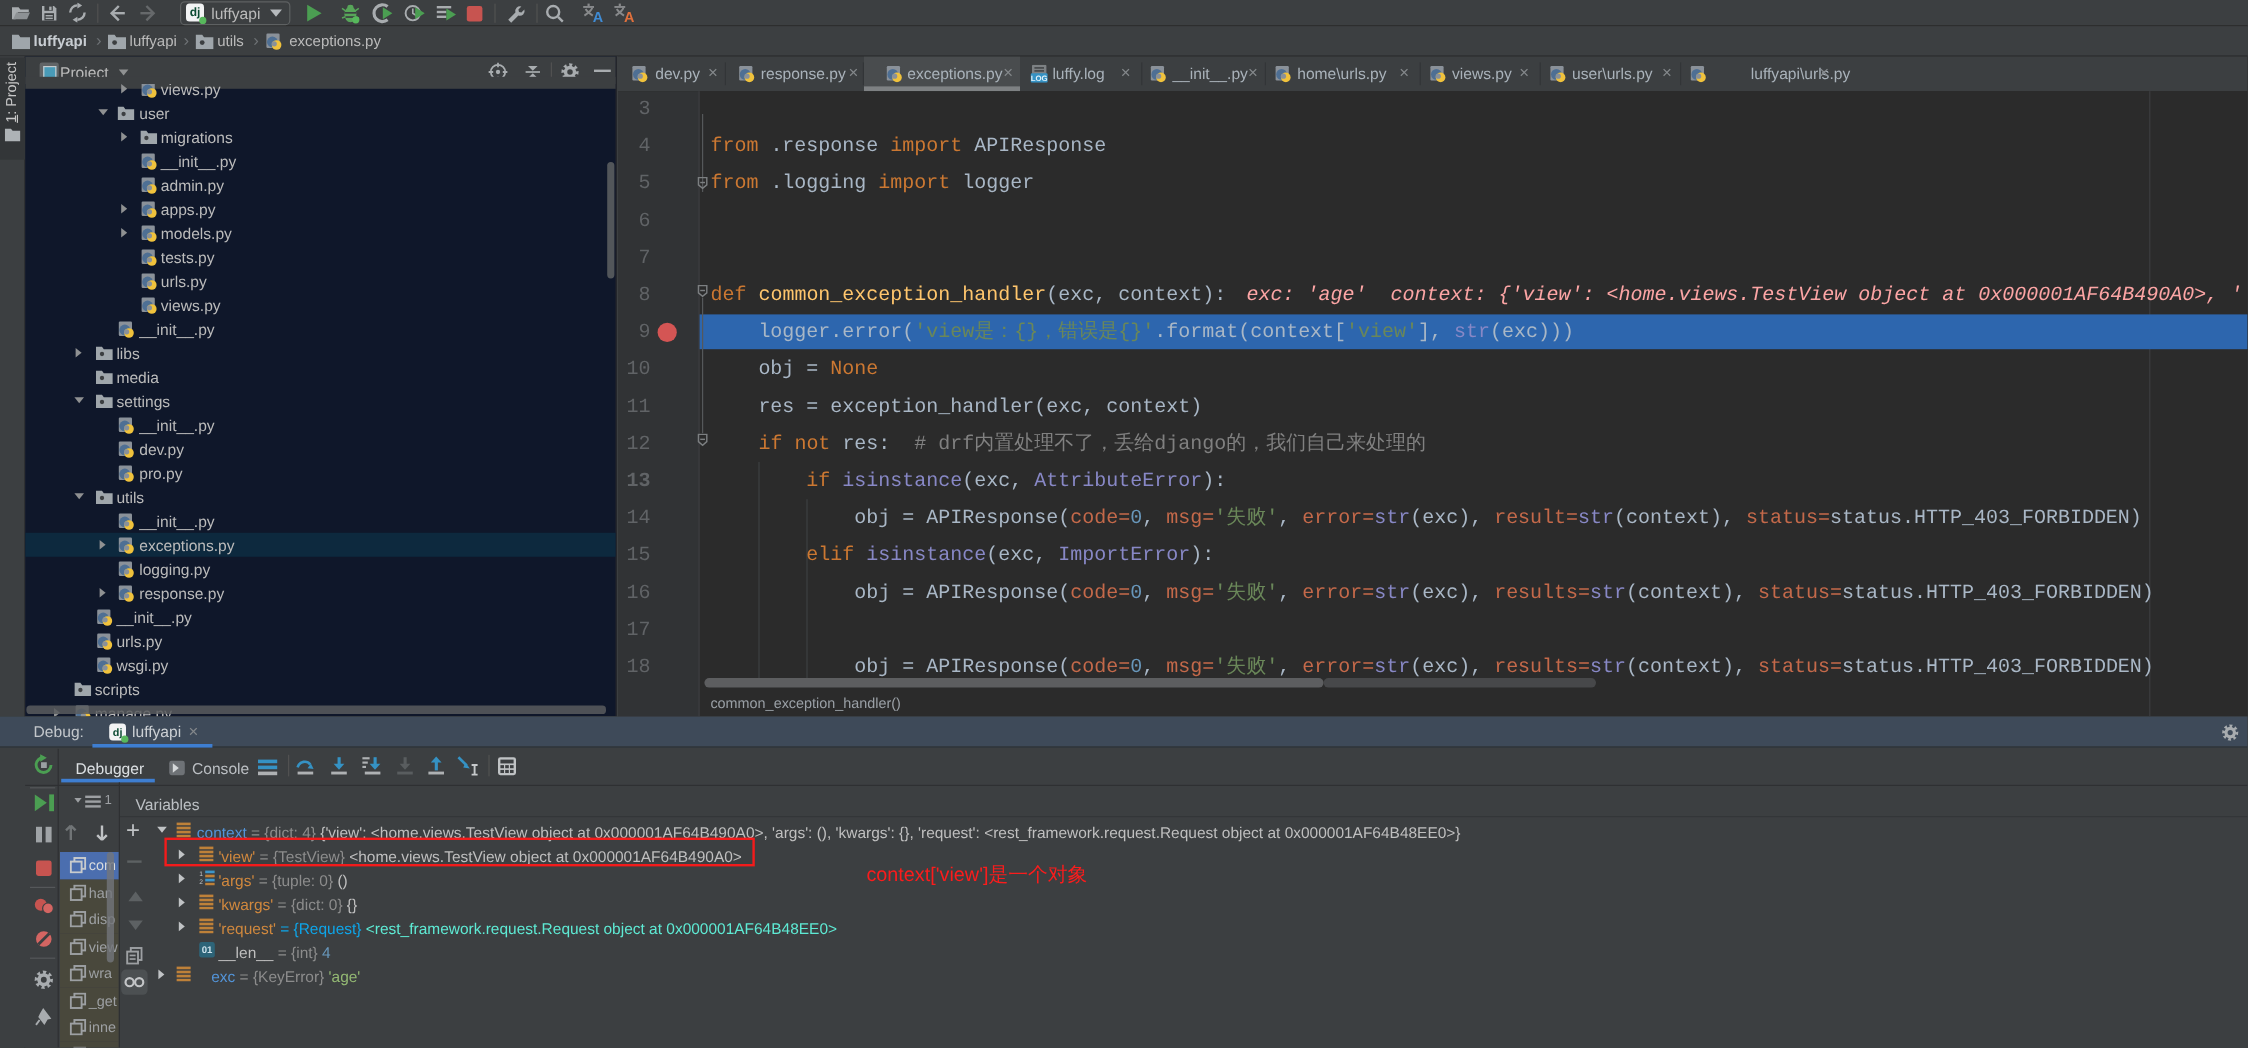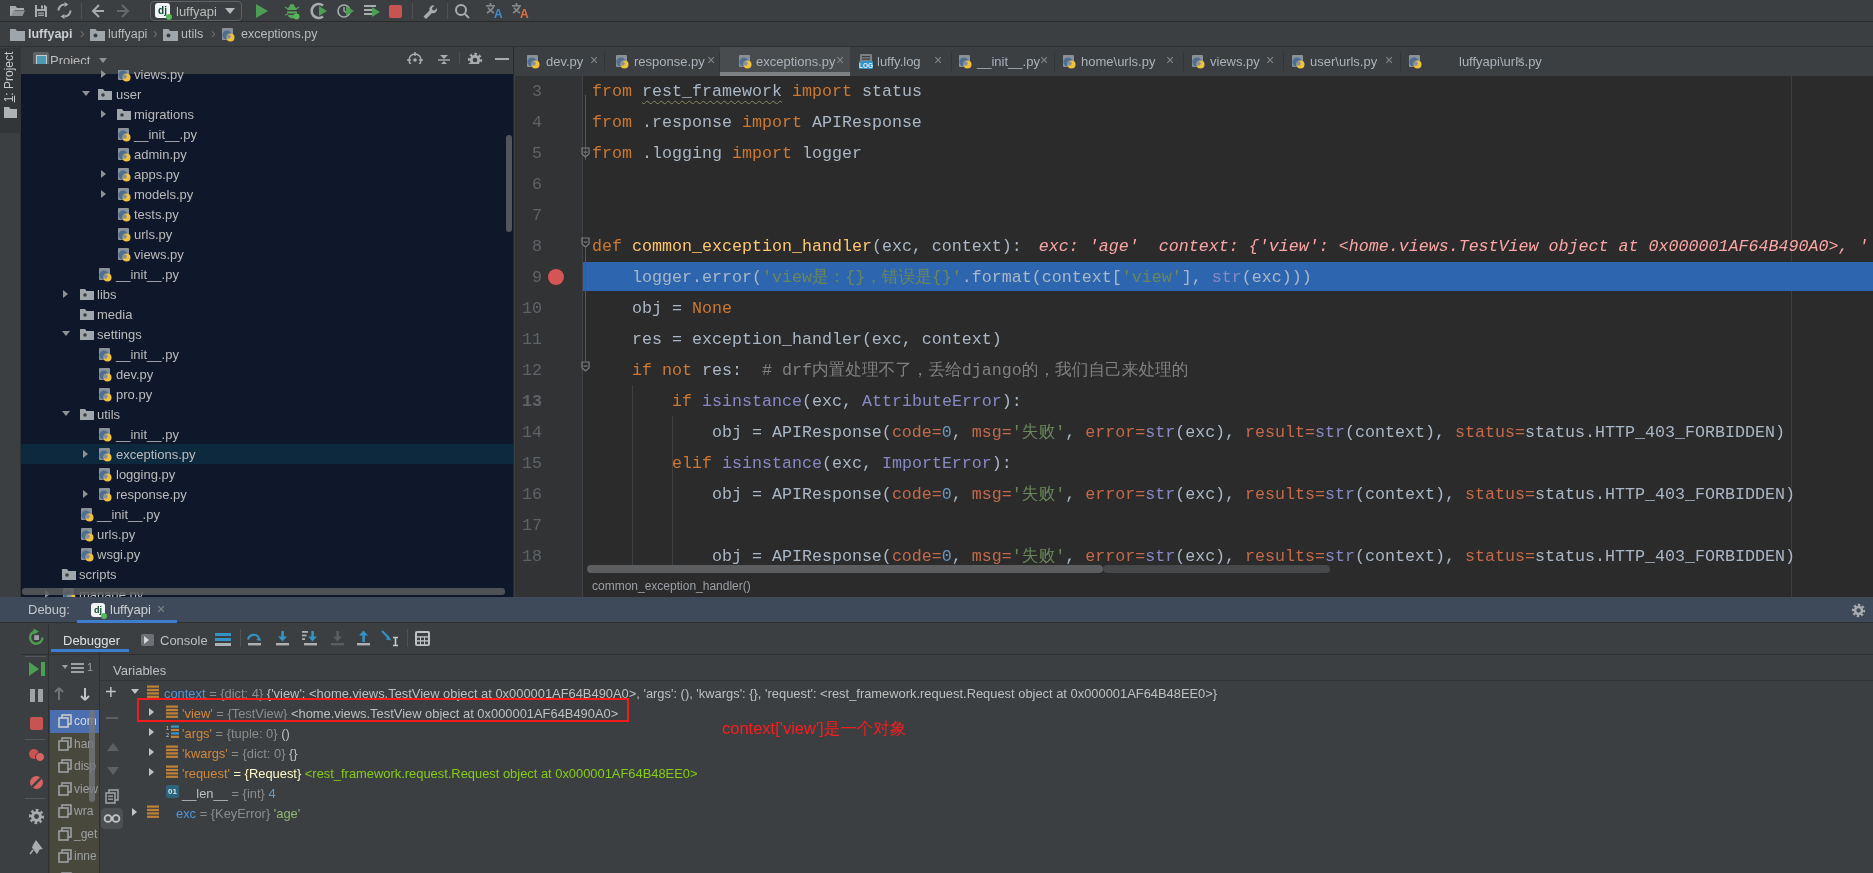--- a/index.html
+++ b/index.html
@@ -475,21 +475,20 @@
  <div class="ln" style="left:0;top:214.5px;width:27px;">9</div>
  <div class="ln" style="left:0;top:245.5px;width:27px;">10</div>
  <div class="ln" style="left:0;top:276.5px;width:27px;">11</div>
  <div class="ln" style="left:0;top:307.5px;width:27px;">12</div>
  <div class="ln" style="left:0;top:338.5px;width:27px;font-weight:bold;">13</div>
  <div class="ln" style="left:0;top:369.5px;width:27px;">14</div>
  <div class="ln" style="left:0;top:400.5px;width:27px;">15</div>
  <div class="ln" style="left:0;top:431.5px;width:27px;">16</div>
  <div class="ln" style="left:0;top:462.5px;width:27px;">17</div>
  <div class="ln" style="left:0;top:493.5px;width:27px;">18</div>
- <div class="abs code" style="left:77px;top:28.5px;"><span class="k">from</span> <span style="text-decoration:underline wavy #8a8a62 1px;text-underline-offset:4px;">rest_framework</span> <span class="k">import</span> status</div>
  <div class="abs code" style="left:77px;top:59.5px;"><span class="k">from</span> .response <span class="k">import</span> APIResponse</div>
  <div class="abs code" style="left:77px;top:90.5px;"><span class="k">from</span> .logging <span class="k">import</span> logger</div>
  <div class="abs code" style="left:77px;top:183.5px;"><span class="k">def</span> <span class="fn">common_exception_handler</span>(exc, context): <span class="hint" style="margin-left:7px;">exc: 'age'  context: {'view': &lt;home.views.TestView object at 0x000001AF64B490A0&gt;, '</span></div>
  <div class="abs code" style="left:77px;top:214.5px;">    logger.error(<span class="s">'view是：{}，错误是{}'</span>.format(context[<span class="s">'view'</span>], <span class="bi">str</span>(exc)))</div>
  <div class="abs code" style="left:77px;top:245.5px;">    obj = <span class="k">None</span></div>
  <div class="abs code" style="left:77px;top:276.5px;">    res = exception_handler(exc, context)</div>
  <div class="abs code" style="left:77px;top:307.5px;">    <span class="k">if</span> <span class="k">not</span> res:  <span class="cm"># drf内置处理不了，丢给django的，我们自己来处理的</span></div>
  <div class="abs code" style="left:77px;top:338.5px;">        <span class="k">if</span> <span class="bi">isinstance</span>(exc, <span class="bi">AttributeError</span>):</div>
  <div class="abs code" style="left:77px;top:369.5px;">            obj = APIResponse(<span class="pa">code=</span><span class="nu">0</span>, <span class="pa">msg=</span><span class="s">'失败'</span>, <span class="pa">error=</span><span class="bi">str</span>(exc), <span class="pa">result=</span><span class="bi">str</span>(context), <span class="pa">status=</span>status.HTTP_403_FORBIDDEN)</div>
  <div class="abs code" style="left:77px;top:400.5px;">        <span class="k">elif</span> <span class="bi">isinstance</span>(exc, <span class="bi">ImportError</span>):</div>
@@ -712,21 +711,21 @@
       <rect x="0" y="10.7" width="12" height="2.2" fill="#be8139"></rect>
     </svg>
  <div class="abs" style="left:182px;top:149px;font-size:12.9px;white-space:pre;"><span style="color:#d0883e;">'kwargs'</span><span style="color:#8c8c8c;"> = {dict: 0} </span><span style="color:#bfbfbf;">{}</span></div>
  <div class="ar" style="left:149px;top:171px;border-left-color:#c0c3c5;"></div>
  <svg class="abs" style="left:166px;top:168px" width="12" height="13" viewBox="0 0 12 13">
       <rect x="0" y="0.5" width="12" height="2.2" fill="#be8139"></rect>
       <rect x="0" y="3.9" width="12" height="2.2" fill="#be8139"></rect>
       <rect x="0" y="7.3" width="12" height="2.2" fill="#be8139"></rect>
       <rect x="0" y="10.7" width="12" height="2.2" fill="#be8139"></rect>
     </svg>
- <div class="abs" style="left:182px;top:169px;font-size:12.9px;white-space:pre;"><span style="color:#d0883e;">'request'</span><span style="color:#fef9c3;"> = {Request} </span><span style="color:#84cc16;">&lt;rest_framework.request.Request object at 0x000001AF64B48EE0&gt;</span></div>
+ <div class="abs" style="left:182px;top:169px;font-size:12.9px;white-space:pre;"><span style="color:#d0883e;">'request'</span><span style="color:#0ea5e9;"> = {Request} </span><span style="color:#5eead4;">&lt;rest_framework.request.Request object at 0x000001AF64B48EE0&gt;</span></div>
  <div class="abs" style="left:166px;top:188px;width:13px;height:13px;background:#2d6478;border-radius:2px;color:#cde2ec;font-size:8px;font-weight:bold;text-align:center;line-height:13px;">01</div>
  <div class="abs" style="left:182px;top:189px;font-size:12.9px;white-space:pre;"><span style="color:#bfbfbf;">__len__</span><span style="color:#8c8c8c;"> = {int} </span><span style="color:#6897bb;">4</span></div>
  <div class="ar" style="left:132px;top:211px;border-left-color:#c0c3c5;"></div>
  <svg class="abs" style="left:147px;top:208px" width="12" height="13" viewBox="0 0 12 13">
       <rect x="0" y="0.5" width="12" height="2.2" fill="#be8139"></rect>
       <rect x="0" y="3.9" width="12" height="2.2" fill="#be8139"></rect>
       <rect x="0" y="7.3" width="12" height="2.2" fill="#be8139"></rect>
       <rect x="0" y="10.7" width="12" height="2.2" fill="#be8139"></rect>
     </svg>
  <div class="abs" style="left:176px;top:209px;font-size:12.9px;white-space:pre;"><span style="color:#5394d8;">exc</span><span style="color:#8c8c8c;"> = {KeyError} </span><span style="color:#93b873;">'age'</span></div>

